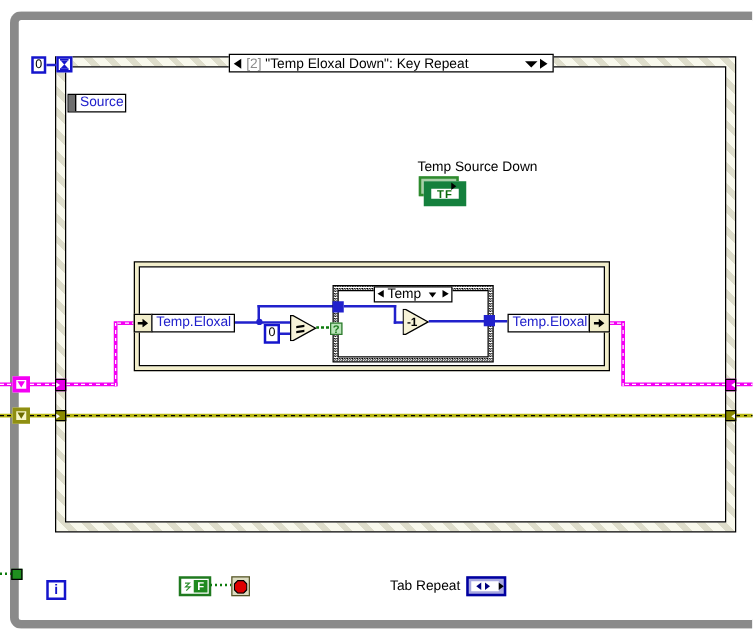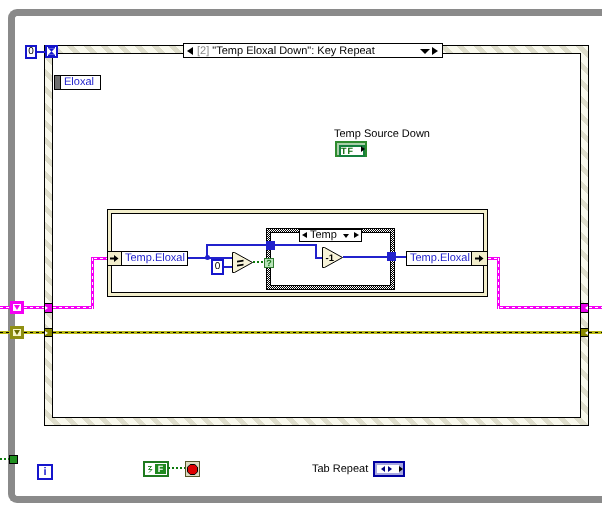--- a/index.html
+++ b/index.html
@@ -90,27 +90,27 @@
 
   <div class="abs" style="left:183px;top:43px;width:260px;height:15px;box-sizing:border-box;border:1px solid #000;background:#fff;">
     <div class="abs" style="left:3px;top:3px;width:0;height:0;border-top:4px solid transparent;border-bottom:4px solid transparent;border-right:6px solid #000;"></div>
     <div class="abs lbl" style="left:13px;top:1px;color:#000;"><span style="color:#8c8c8c;">[2]</span> "Temp Eloxal Down": Key Repeat</div>
     <div class="abs" style="left:236px;top:5px;width:0;height:0;border-left:5px solid transparent;border-right:5px solid transparent;border-top:5px solid #000;"></div>
     <div class="abs" style="left:248px;top:3px;width:0;height:0;border-top:4px solid transparent;border-bottom:4px solid transparent;border-left:6px solid #000;"></div>
   </div>
 
   <div class="abs" style="left:54px;top:75px;width:47px;height:15px;box-sizing:border-box;border:1px solid #000;background:#fff;">
     <div class="abs" style="left:0px;top:0px;width:5px;height:13px;background:#6e6e6e;border-right:1px solid #000;"></div>
-    <div class="abs lbl" style="left:9px;top:0px;color:#2121cc;">Eloxal</div>
+    <div class="abs lbl" style="left:9px;top:0px;color:#2121cc;">Source</div>
   </div>
 
   <div class="abs lbl" style="left:334px;top:128px;color:#000;">Temp Source Down</div>
   <div class="abs" style="left:335px;top:141px;width:32px;height:16px;box-sizing:border-box;border:2px solid #2e8b2e;background:#a9cfa9;">
-    <div class="abs" style="left:2px;top:2px;width:22px;height:8px;background:#fff;border:2px solid #15803d;
-         color:#0b6b0b;font-weight:bold;font-size:9px;line-height:8px;letter-spacing:1px;">TF</div>
+    <div class="abs" style="left:2px;top:2px;width:22px;height:8px;background:#fff;border:6px solid #15803d;
+         color:#0b6b0b;font-weight:bold;font-size:9px;line-height:8px;text-align:center;letter-spacing:1px;">TF</div>
     <div class="abs" style="left:24px;top:3px;width:0;height:0;border-top:3px solid transparent;border-bottom:3px solid transparent;border-left:4px solid #000;"></div>
   </div>
 
   <div class="abs" style="left:107px;top:209px;width:381px;height:88px;box-sizing:border-box;border:1px solid #000;background:#f2eecb;">
     <div class="abs" style="left:3px;top:3px;right:3px;bottom:3px;border:1px solid #000;background:#fff;"></div>
   </div>
 
   <div class="abs blue" style="left:188px;top:257px;width:45px;height:2px;"></div>
   <div class="abs blue" style="left:206px;top:244px;width:2px;height:14px;"></div>
   <div class="abs blue" style="left:206px;top:244px;width:61px;height:2px;"></div>

